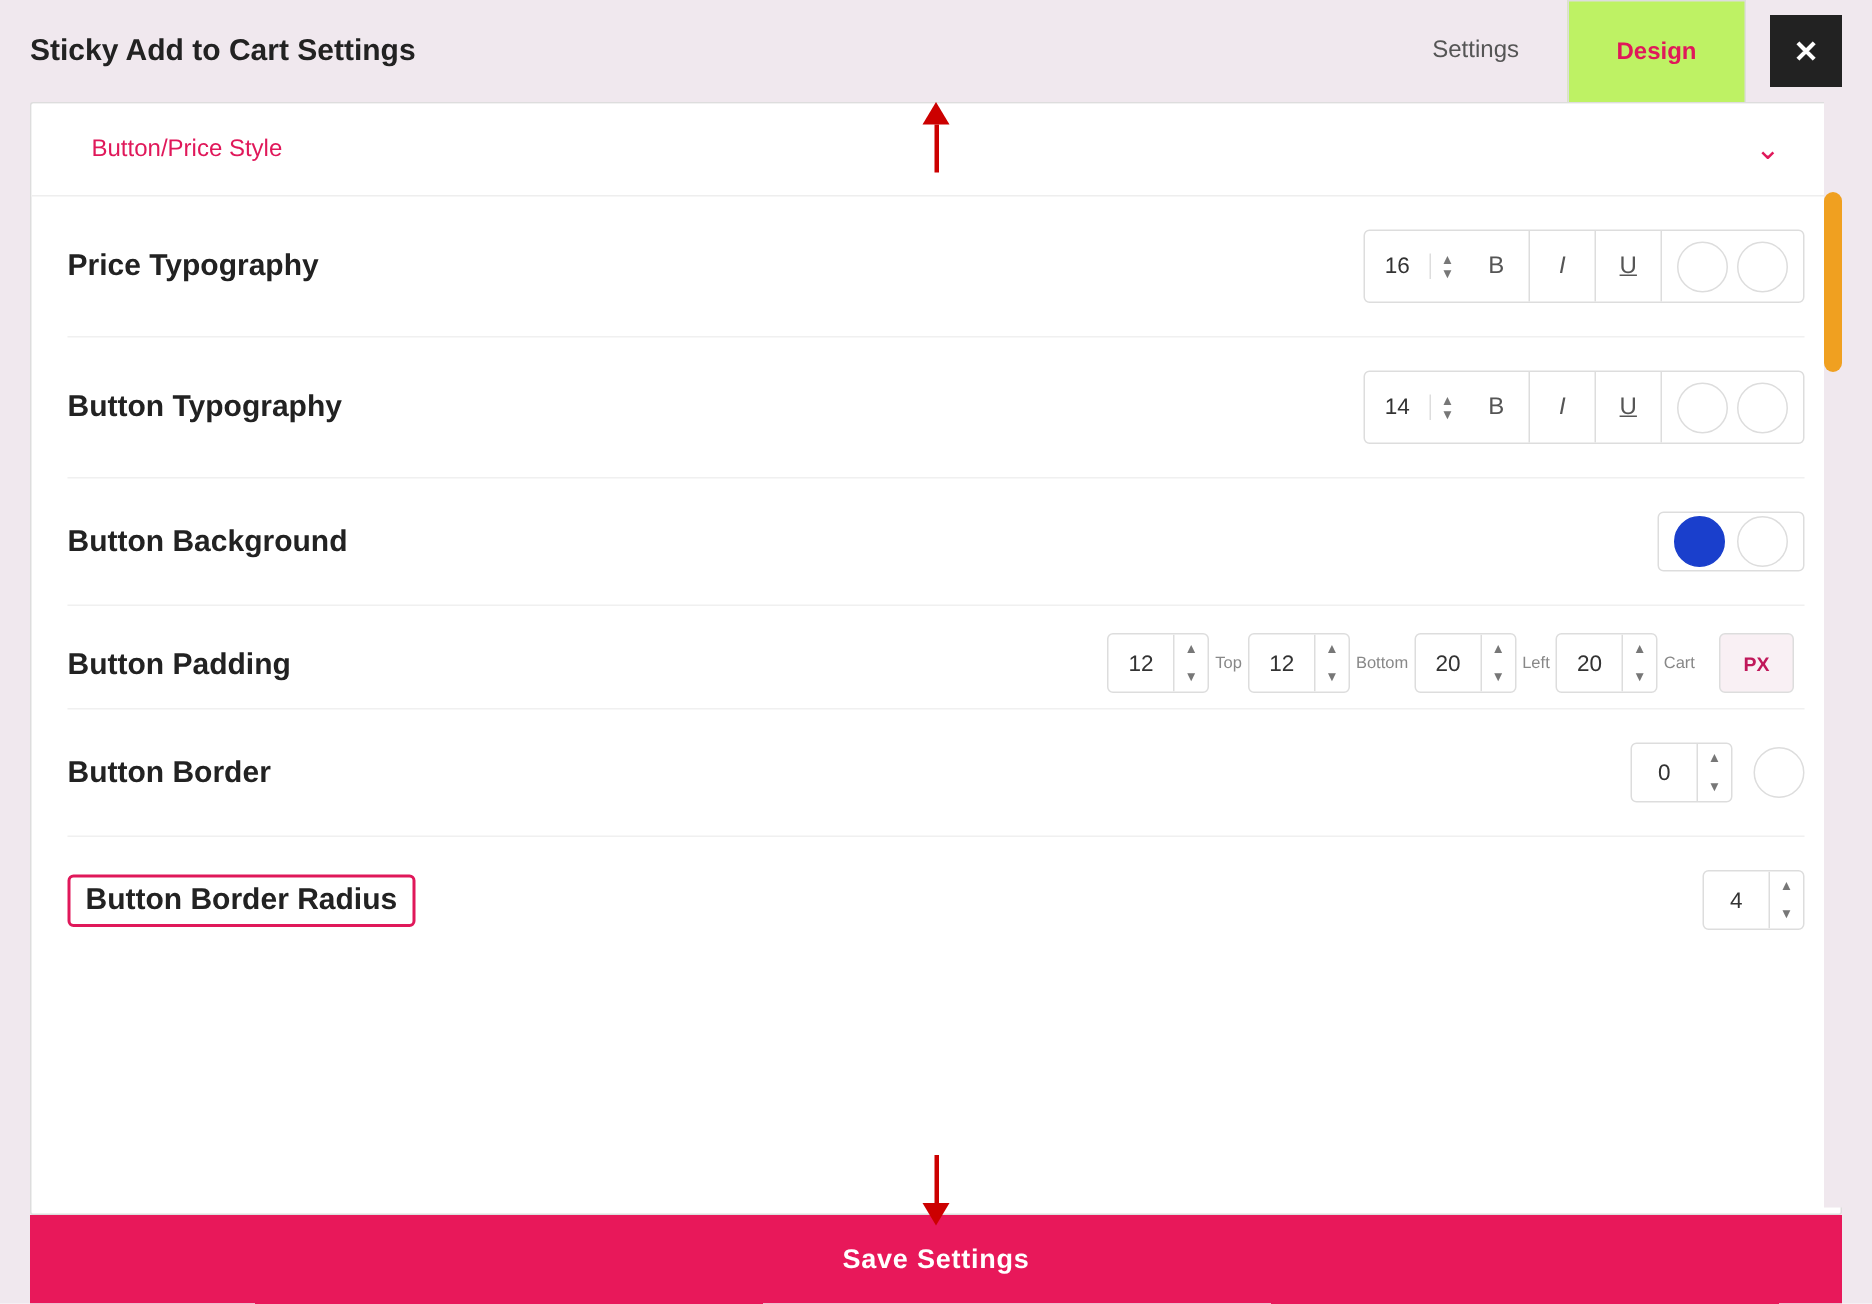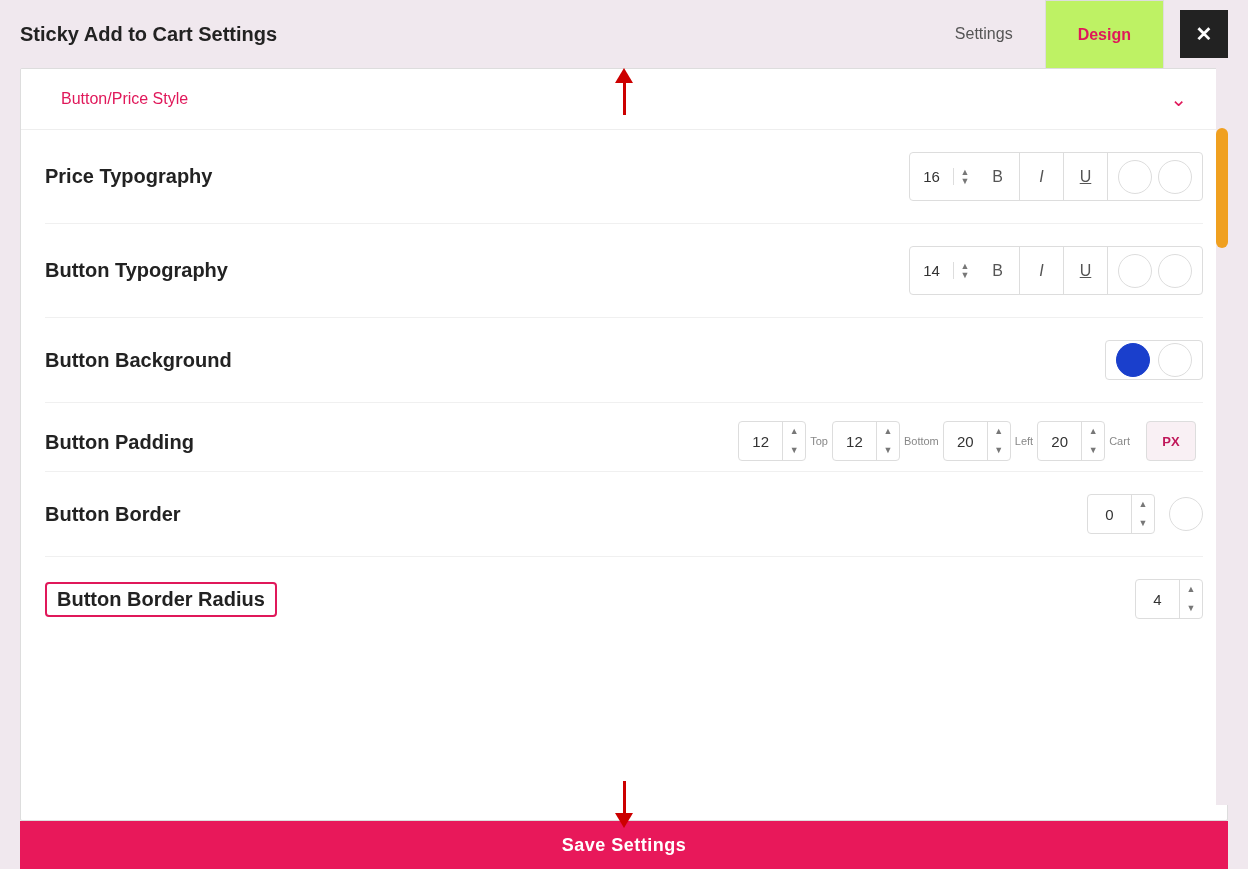--- a/index.html
+++ b/index.html
@@ -270,21 +270,21 @@
     .highlight-box {
       border: 2px solid #e0185a;
       border-radius: 4px;
       padding: 4px 10px;
       display: inline-block;
     }
 
     
     .save-bar {
       background: #e8185a;
-      height: 48px;
+      height: 59px;
       display: flex;
       align-items: center;
       justify-content: center;
       margin: 0 20px;
       cursor: pointer;
       position: relative;
       z-index: 5;
     }
 
     .save-label {

